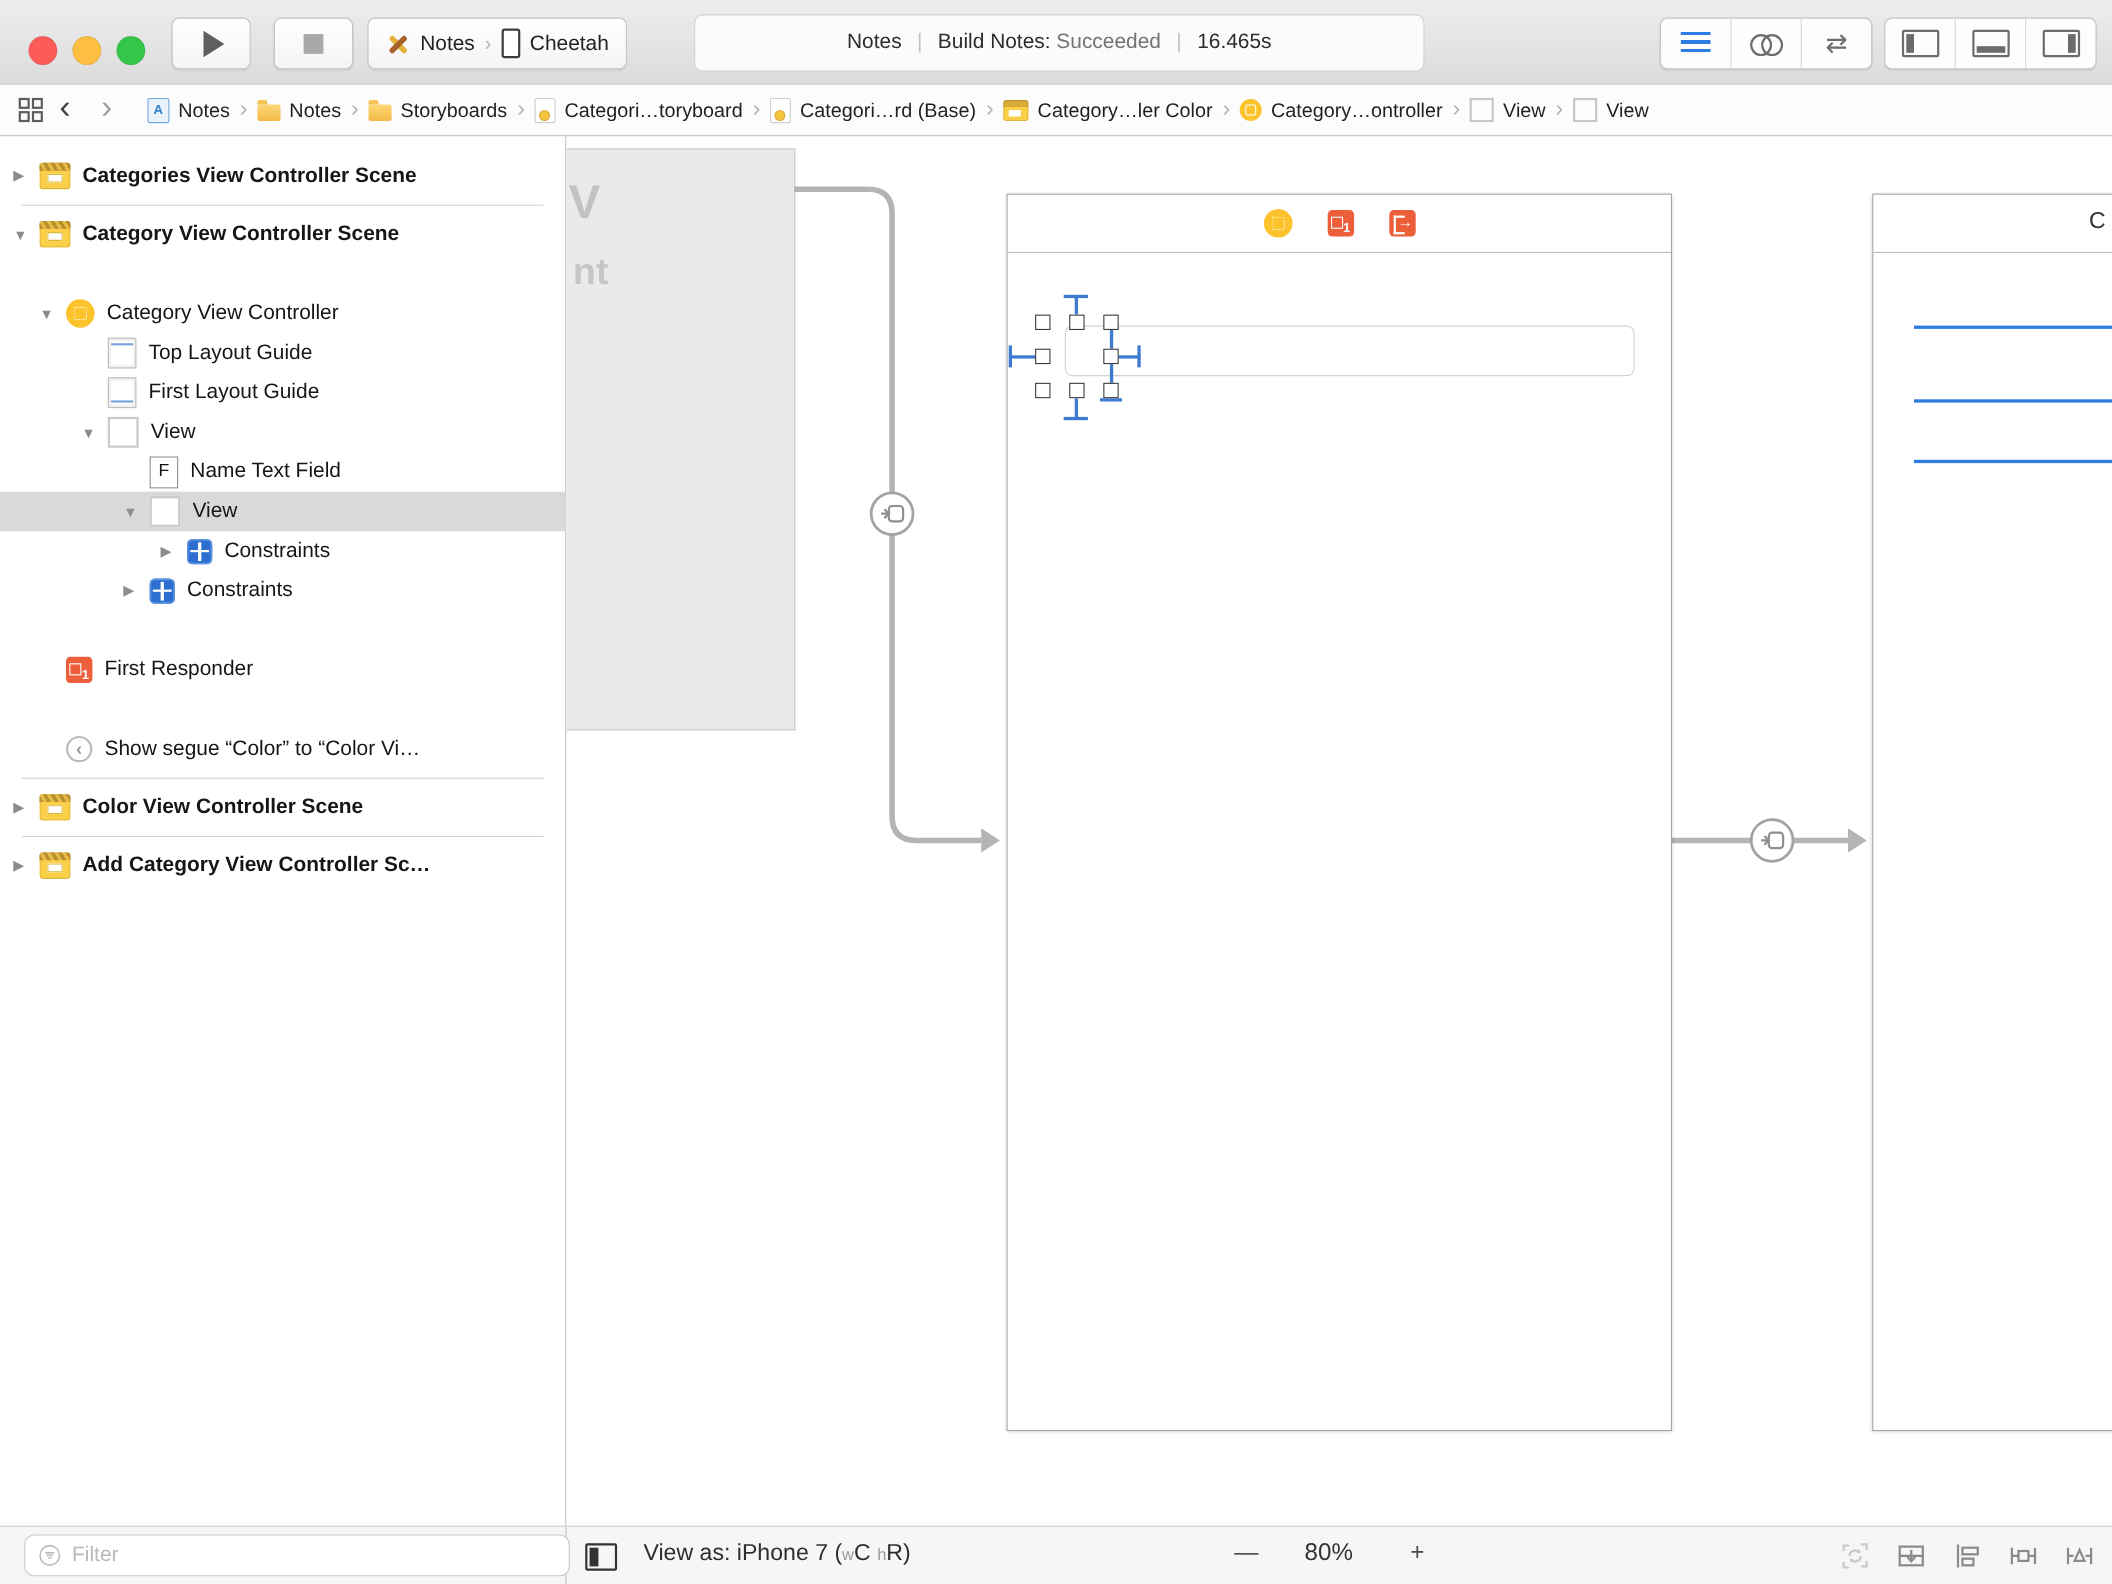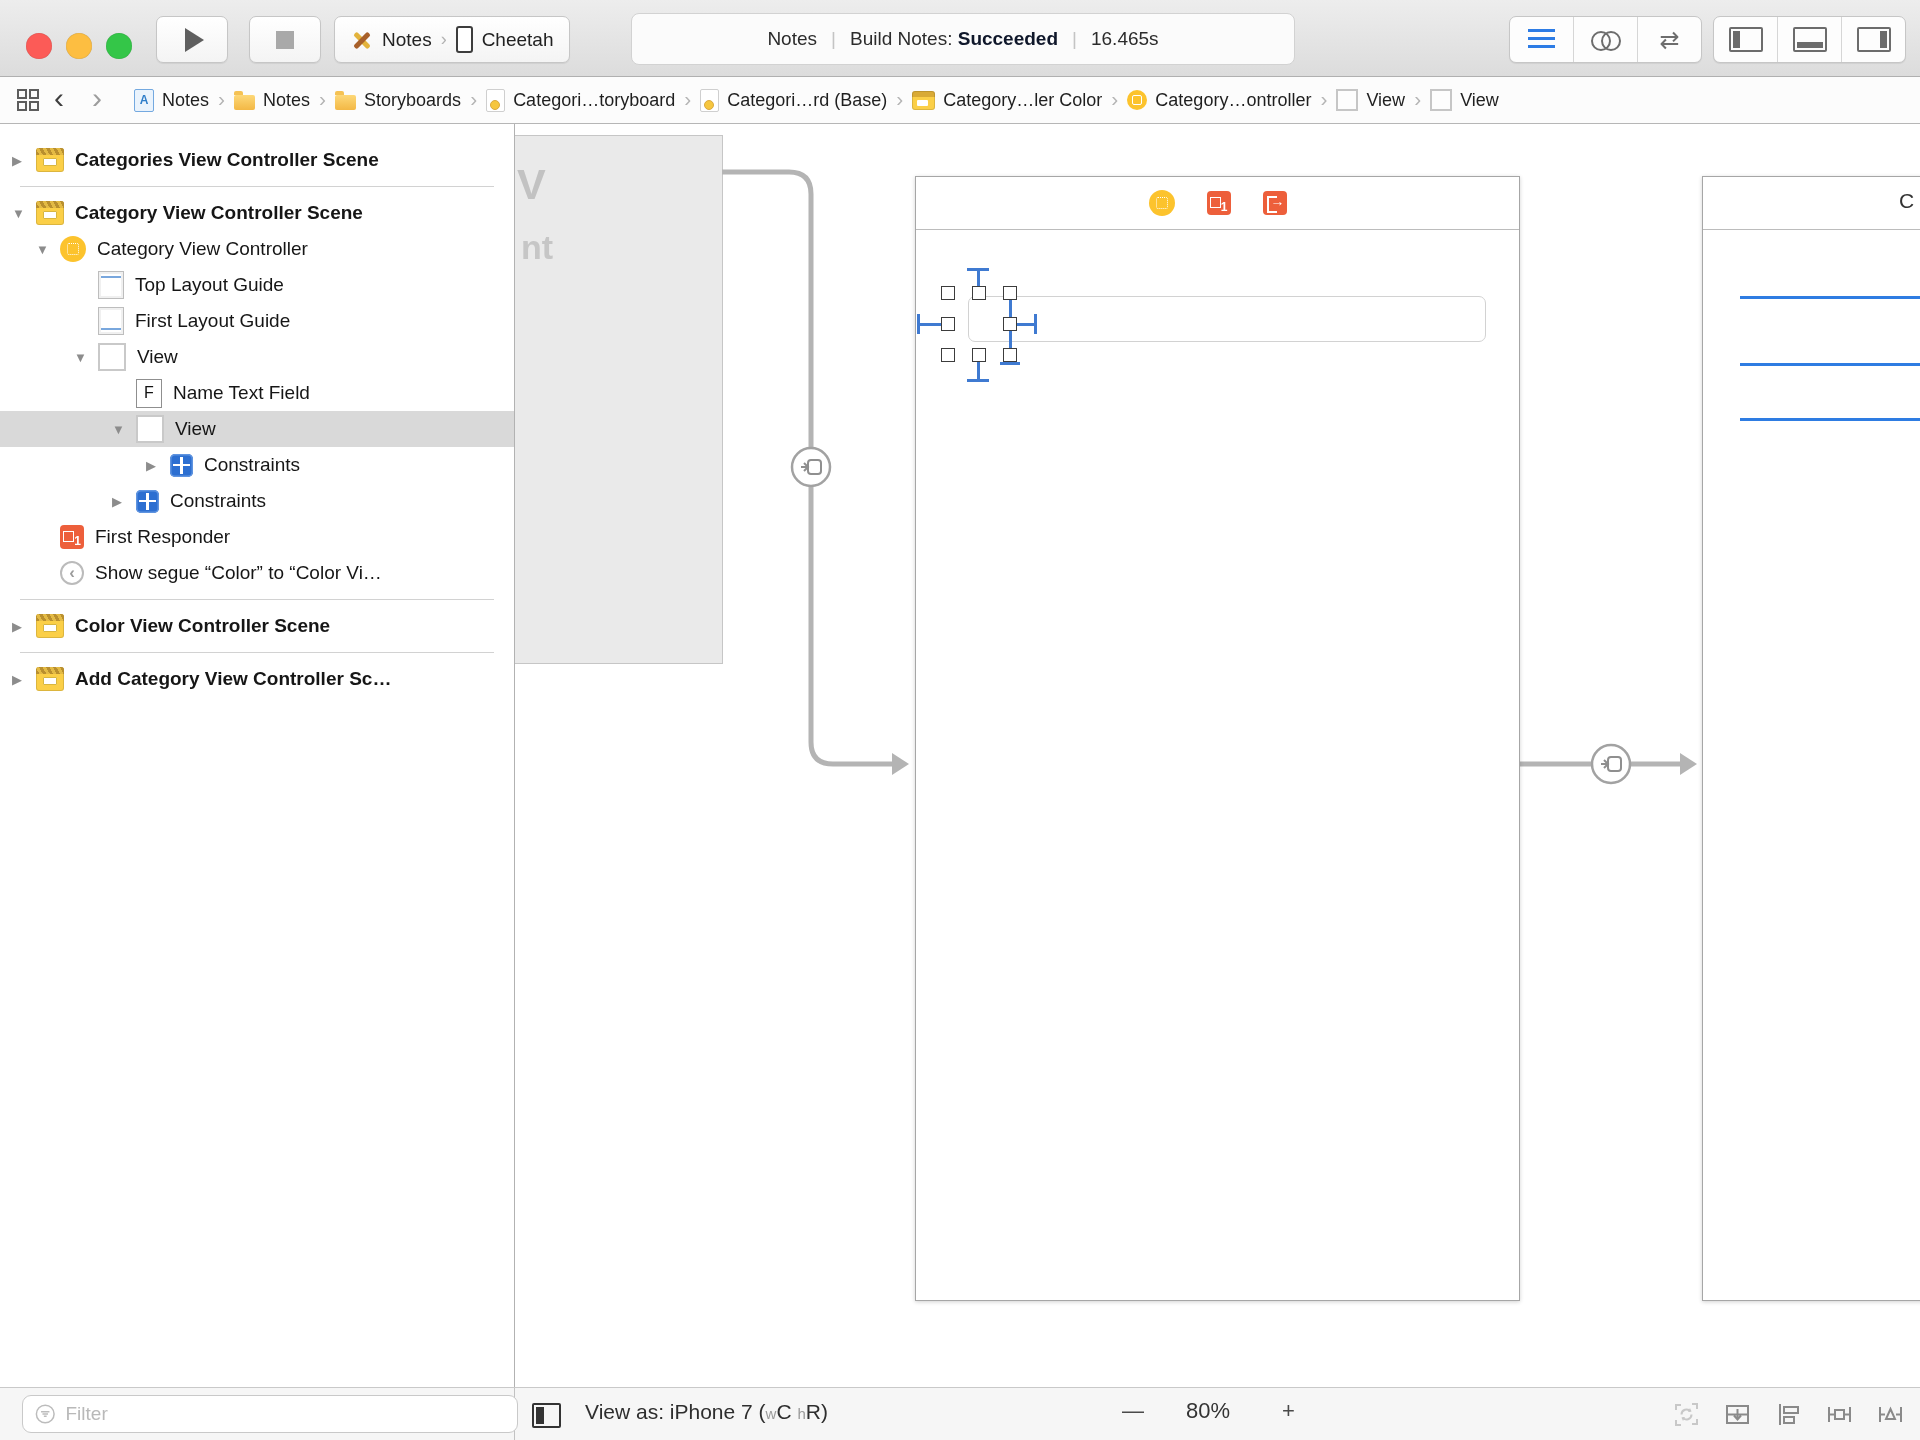--- a/index.html
+++ b/index.html
@@ -23,21 +23,21 @@
   .scheme .sep{color:#b3b3b3;font-size:18px;}
   .target-ic{position:relative;width:22px;height:22px;}
   .target-ic::before,.target-ic::after{content:"";position:absolute;left:1px;top:9px;width:20px;height:5px;border-radius:2px;}
   .target-ic::before{background:#e3b33c;transform:rotate(45deg);}
   .target-ic::after{background:#a8602a;transform:rotate(-45deg);}
   .phone-ic{width:13px;height:23px;border:2px solid #3d3d3d;border-radius:3px;background:#fff;}
   .status-pill{position:absolute;left:631px;top:13px;width:662px;height:50px;background:#fbfbfb;
     border:1px solid #d2d2d2;border-radius:8px;display:flex;align-items:center;justify-content:center;
     gap:14px;font-size:19px;color:#2c2c2c;}
   .status-pill .bar{color:#c4c4c4;font-weight:300;}
-  .status-pill b{font-weight:700;color:#0f172a;}
+  .status-pill b{font-weight:400;color:#737373;}
   .segbox{position:absolute;top:16px;height:45px;display:flex;background:#fdfdfd;border:1px solid #c6c6c6;
     border-radius:7px;box-shadow:0 1px 1px rgba(0,0,0,.07);overflow:hidden;}
   .seg{width:63px;display:flex;align-items:center;justify-content:center;border-right:1px solid #d6d6d6;}
   .seg:last-child{border-right:none;}
   .ed-lines{width:27px;height:22px;background:repeating-linear-gradient(to bottom,#2d7ce5 0 3px,transparent 3px 7.8px);}
   .ed-circles{position:relative;width:30px;height:20px;}
   .ed-circles::before,.ed-circles::after{content:"";position:absolute;top:1px;width:16px;height:16px;border:2px solid #6d6d6d;border-radius:50%;}
   .ed-circles::before{left:0;} .ed-circles::after{left:10px;}
   .ed-arrows{color:#6d6d6d;font-size:24px;line-height:1;}
   .panel-ic{position:relative;width:30px;height:21px;border:2px solid #6c6c6c;border-radius:2px;}
@@ -69,21 +69,21 @@
   .mini-vc::after{content:"";position:absolute;left:5px;top:5px;width:8px;height:8px;border:1.6px solid #fff;border-radius:2px;}
   .mini-view{width:18px;height:18px;background:#fdfdfd;border:2px solid #c6c6c6;}
 
   
   .sidebar{position:absolute;left:0;top:124px;width:514px;bottom:52px;background:#fff;
     border-right:1px solid #b2b2b2;overflow:hidden;}
   .tree{padding-top:18px;}
   .trow{display:flex;align-items:center;height:36px;font-size:19px;color:#161616;white-space:nowrap;}
   .trow.bold{font-weight:700;}
   .trow.sel{background:#d9d9d9;}
-  .r0{padding-left:12px;} .r1{padding-left:36px;} .r2{padding-left:74px;} .r3{padding-left:112px;} .r4{padding-left:146px;}
+  .r0{padding-left:12px;} .r1{padding-left:36px;margin-top:36px;} .r2{padding-left:74px;} .r3{padding-left:112px;} .r4{padding-left:146px;}
   .disc{width:24px;flex:0 0 24px;font-size:13px;color:#8c8c8c;text-align:left;}
   .disc.down::before{content:"▼";} .disc.right::before{content:"▶";}
   .ticon{flex:0 0 auto;margin-right:11px;}
   .tlabel{overflow:hidden;text-overflow:ellipsis;}
   .tree-sep{height:1px;background:#d2d2d2;margin:8px 20px 8px 20px;}
 
   .i-scene{position:relative;width:28px;height:24px;border-radius:3px;
     background:linear-gradient(#d9aa35 0 7px,#fbcf47 7px);box-shadow:inset 0 0 0 1px rgba(0,0,0,.12);}
   .i-scene::before{content:"";position:absolute;left:0;top:0;right:0;height:7px;border-radius:3px 3px 0 0;
     background:repeating-linear-gradient(60deg,#b98f2e 0 3px,#e3ba45 3px 6px);}

